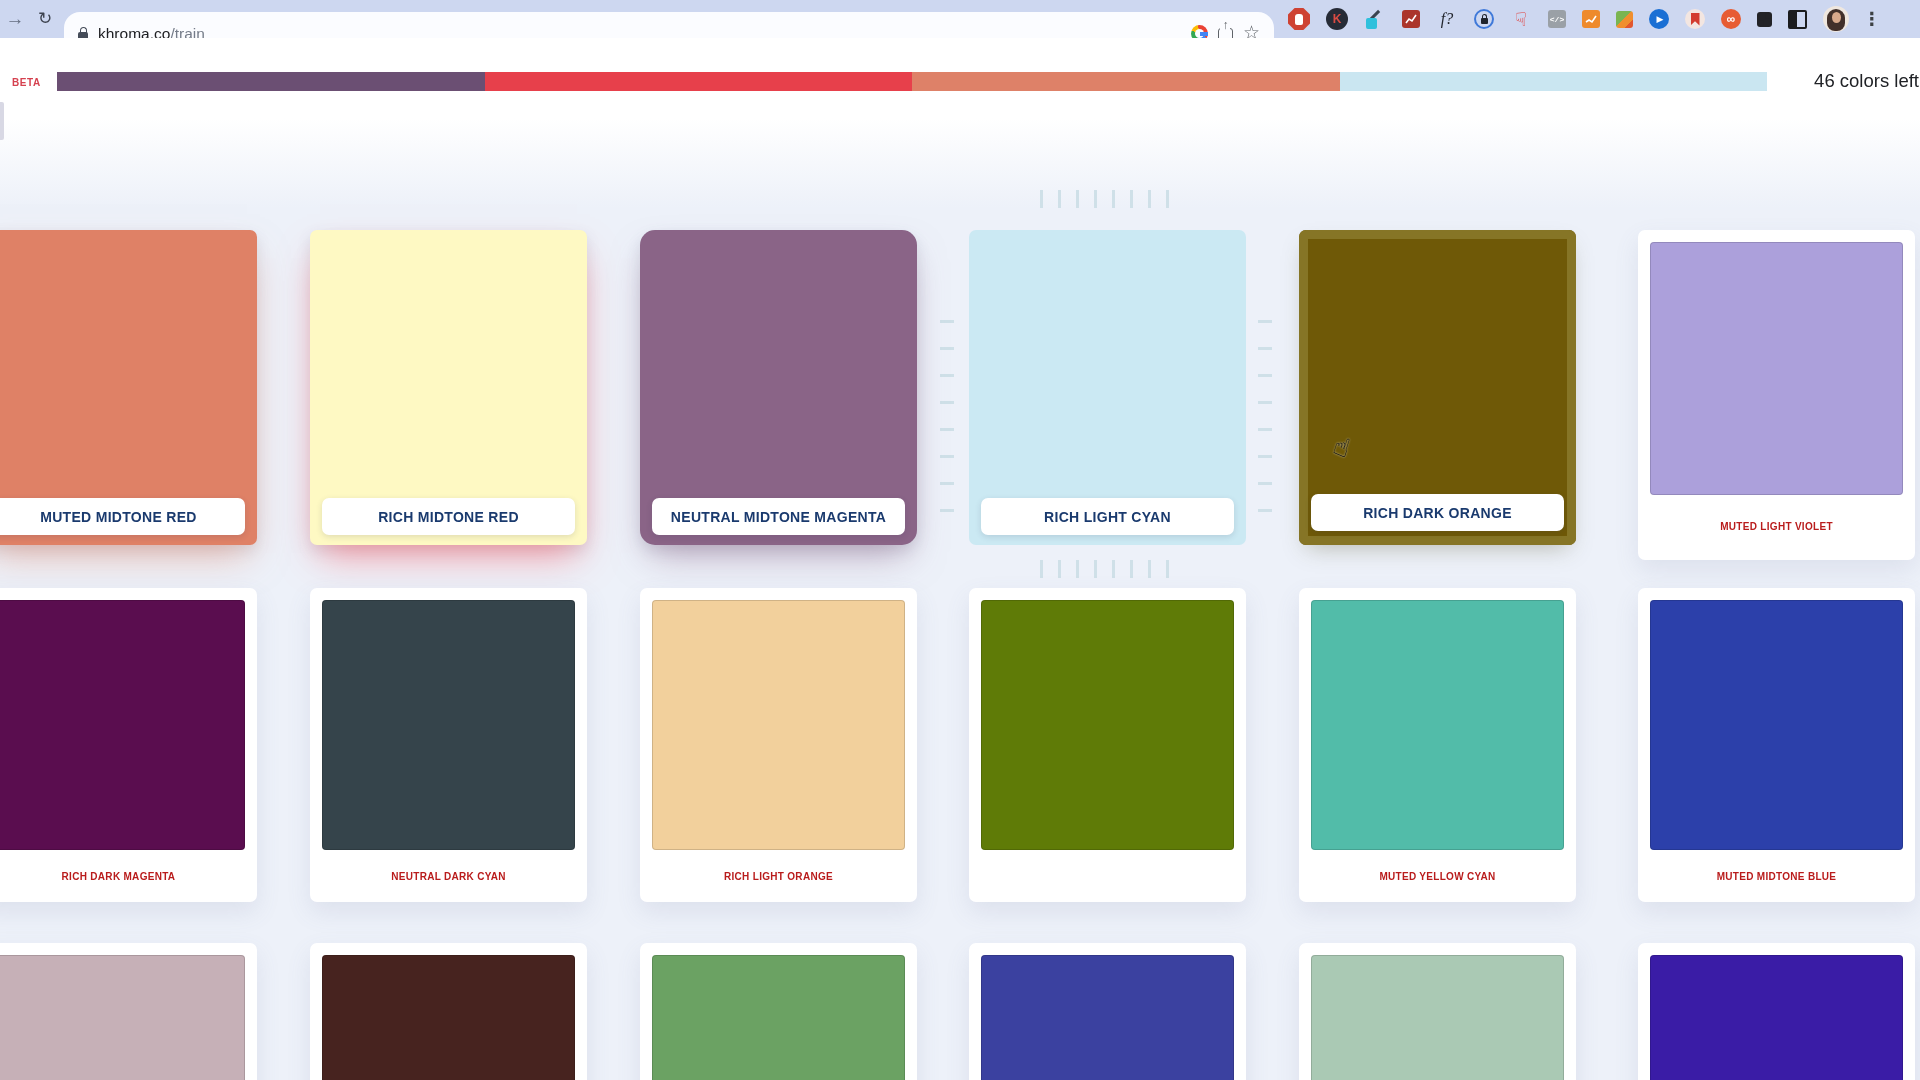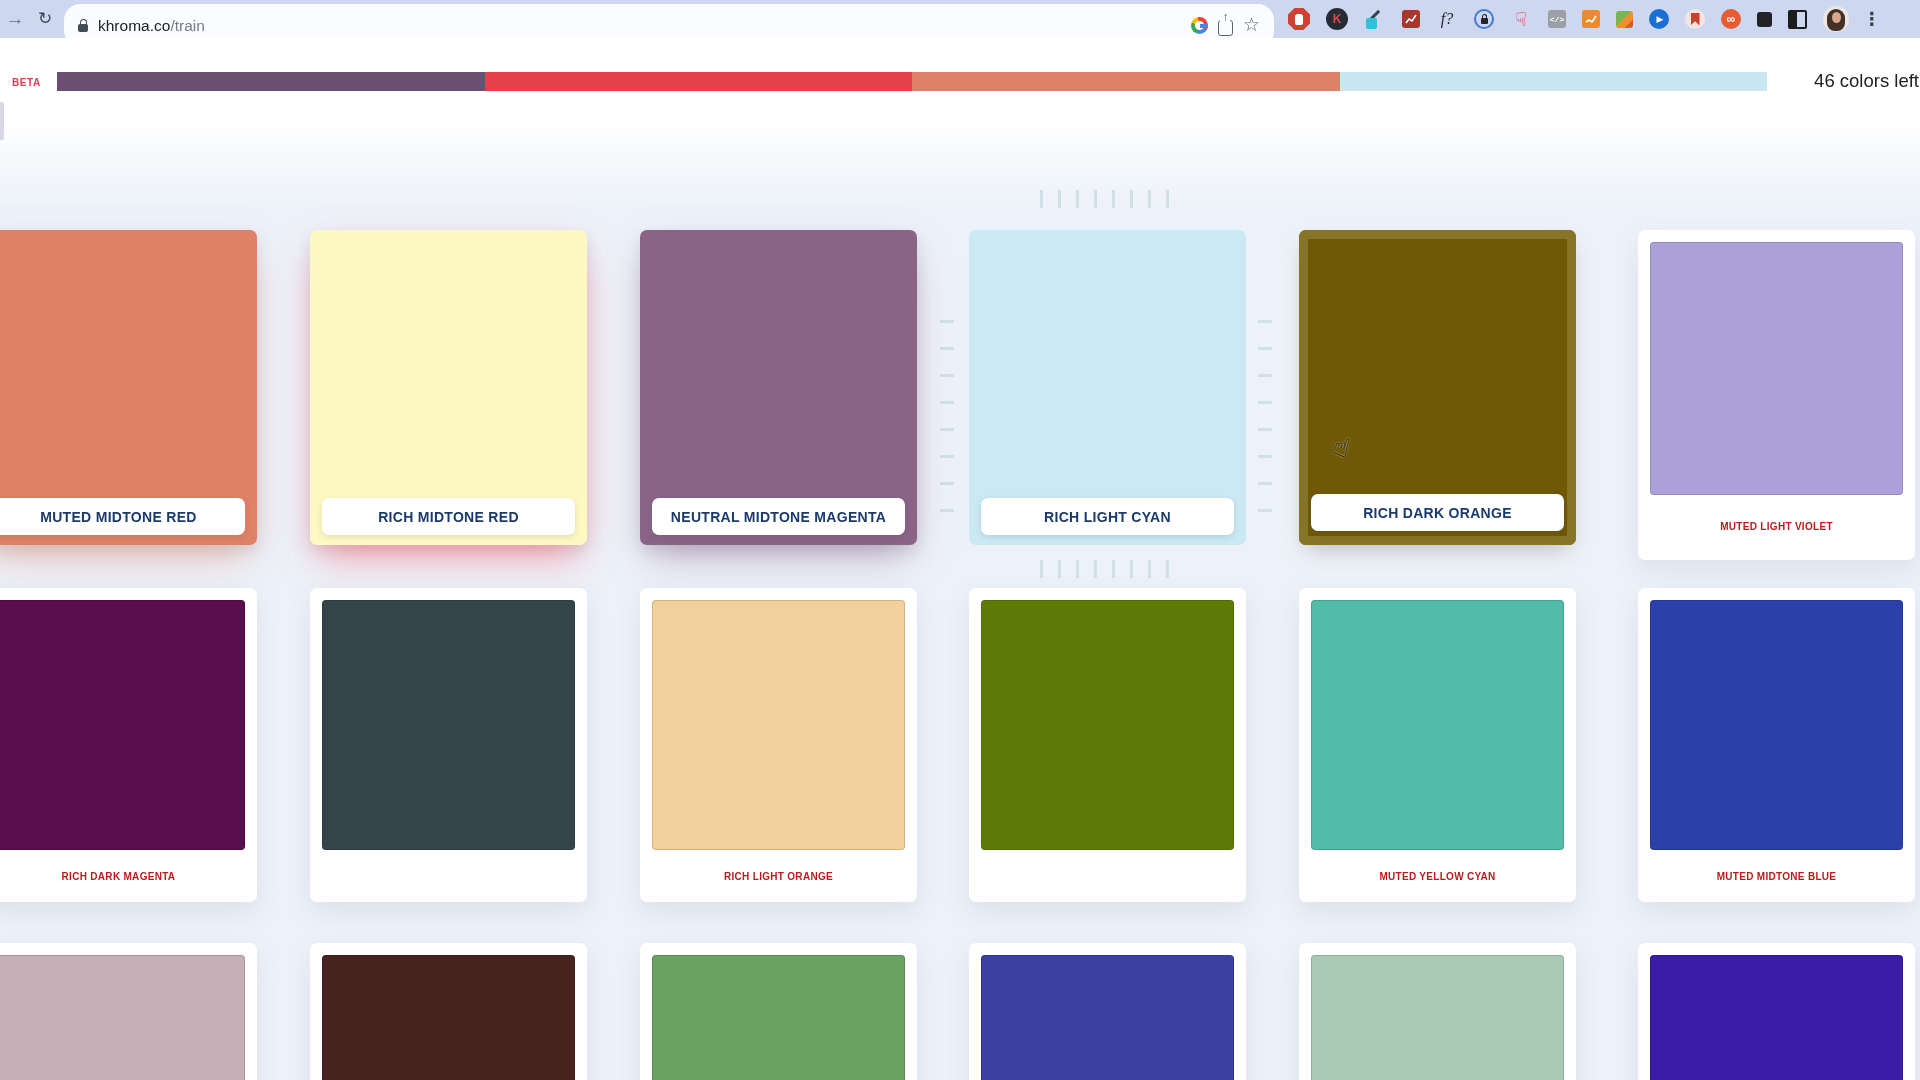--- a/index.html
+++ b/index.html
@@ -5,21 +5,21 @@
   html,body{margin:0;padding:0}
   body{
     width:1920px;height:1080px;overflow:hidden;position:relative;
     background:#fff;font-family:"Liberation Sans","DejaVu Sans",sans-serif;
     -webkit-font-smoothing:antialiased;
   }
   
   .toolbar{position:absolute;top:0;left:0;width:1920px;height:38px;background:#cdd7f0;display:flex;align-items:center}
   .navbtn{width:30px;text-align:center;font-size:19px;color:#646d80;line-height:38px;cursor:default}
   .navbtn.reload{color:#3e4450;font-size:17px}
-  .omnibox{position:absolute;left:64px;top:4px;width:1210px;height:43px;background:#fbfcff;border-radius:16px;
+  .omnibox{position:absolute;left:64px;top:12px;width:1210px;height:43px;background:#fbfcff;border-radius:16px;
     display:flex;align-items:center;padding:0 14px;box-sizing:border-box;gap:10px}
   .lockicon{width:10px;height:8px;background:#454c59;border-radius:2px;position:relative;margin-top:5px;flex:none}
   .lockicon::before{content:"";position:absolute;top:-5px;left:1.5px;width:7px;height:6px;border:1.5px solid #454c59;
     border-bottom:none;border-radius:4px 4px 0 0;box-sizing:border-box}
   .url{font-size:15.5px;color:#202124;white-space:nowrap}
   .url .path{color:#757c89}
   .obspacer{flex:1}
   .gicon{width:17px;height:17px;border-radius:50%;flex:none;position:relative;
     background:conic-gradient(from 120deg,#4285f4 0 80deg,#34a853 80deg 170deg,#fbbc05 170deg 230deg,#ea4335 230deg 360deg)}
   .gicon::before{content:"";position:absolute;inset:4px;background:#fbfcff;border-radius:50%}
@@ -171,21 +171,21 @@
 <div class="card chosen c1 r1" style="background-color: rgb(223, 129, 102); --glow: #DF8166;">
   <div class="pill">
       <span class="cardlabel">MUTED MIDTONE RED</span>
     </div>
 </div>
 <div class="card chosen c2 r1" style="background-color: #fef9c3; --glow: #FA3F4B;">
   <div class="pill">
       <span class="cardlabel">RICH MIDTONE RED</span>
     </div>
 </div>
-<div class="card chosen c3 r1" style="background-color: rgb(138, 100, 135); --glow: #8A6487;">
+<div class="card chosen c3 r1" style="background-color: rgb(138, 100, 135); border-radius: 15px; --glow: #8A6487;">
   <div class="pill">
       <span class="cardlabel">NEUTRAL MIDTONE MAGENTA</span>
     </div>
 </div>
 <div class="card chosen flat c4 r1" style="background-color: rgb(203, 233, 243);">
   <div class="pill">
       <span class="cardlabel">RICH LIGHT CYAN</span>
     </div>
 </div>
 <div class="card chosen ring c5 r1" style="background-color: rgb(111, 89, 7); --ring: #867526;">
@@ -197,20 +197,21 @@
   <div class="swatch" style="background-color: rgb(172, 160, 219);"></div>
   <div class="wlabel">MUTED LIGHT VIOLET</div>
 </div>
 
 <div class="card white c1 r2">
   <div class="swatch" style="background-color: rgb(90, 13, 79);"></div>
   <div class="wlabel">RICH DARK MAGENTA</div>
 </div>
 <div class="card white c2 r2">
   <div class="swatch" style="background-color: rgb(53, 68, 75);"></div>
+  <div class="wlabel">NEUTRAL DARK CYAN</div>
 </div>
 <div class="card white c3 r2">
   <div class="swatch" style="background-color: rgb(242, 208, 156);"></div>
   <div class="wlabel">RICH LIGHT ORANGE</div>
 </div>
 <div class="card white c4 r2">
   <div class="swatch" style="background-color: rgb(95, 123, 7);"></div>
 </div>
 <div class="card white c5 r2">
   <div class="swatch" style="background-color: rgb(82, 188, 169);"></div>

